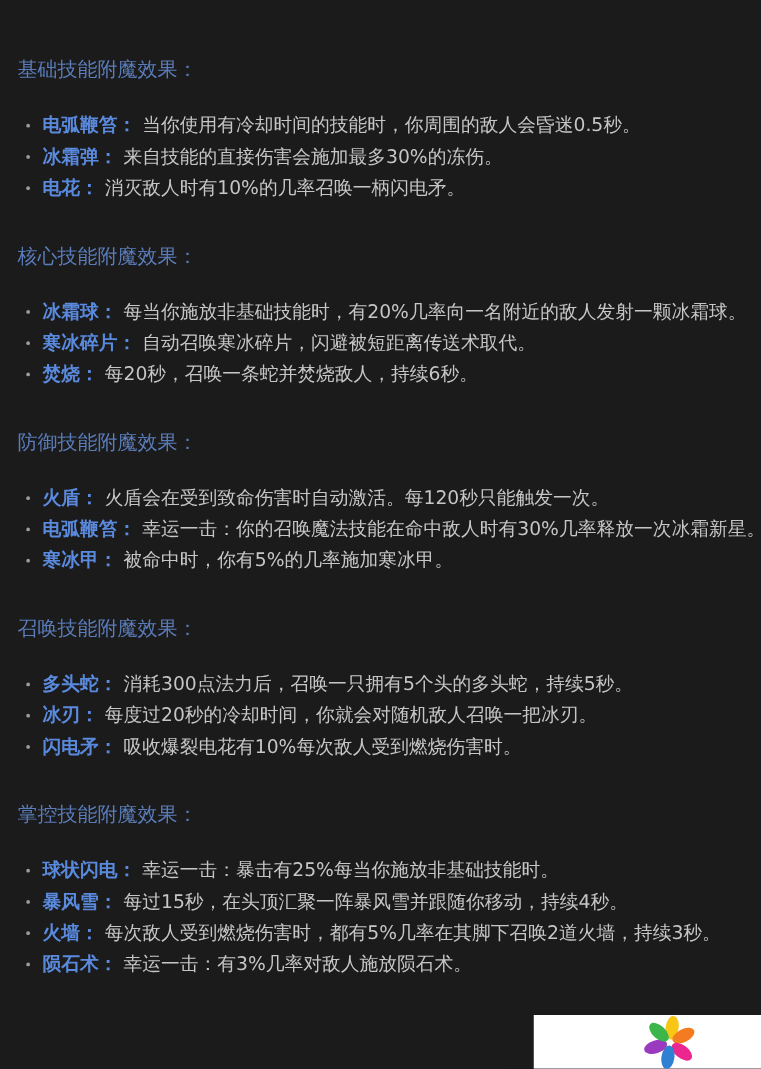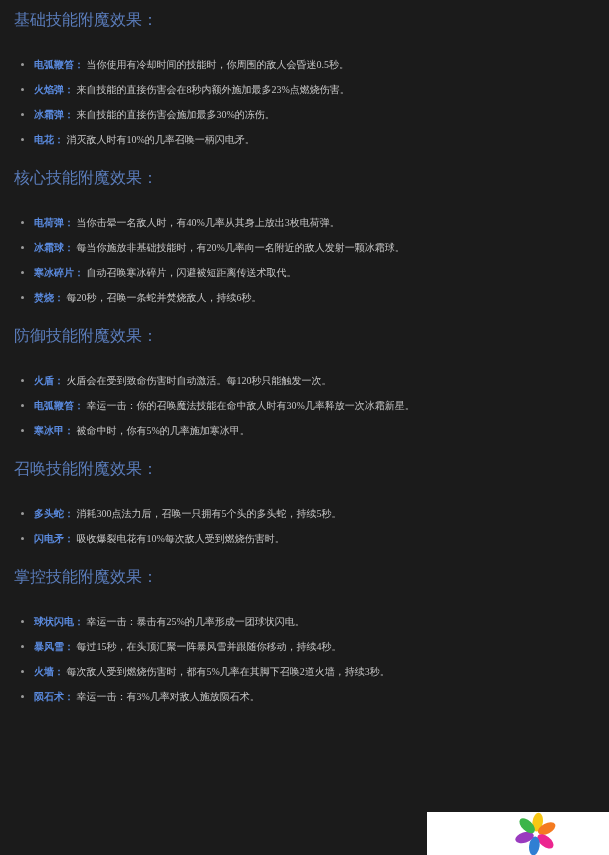--- a/index.html
+++ b/index.html
@@ -13,36 +13,35 @@
   }
   html,body{margin:0;padding:0;}
   body{
     width:609px;height:855px;
     background:var(--bg);
     position:relative;overflow:hidden;
     box-sizing:border-box;
     padding:10px 14px;
     font-family:"DejaVu Sans",sans-serif;
   }
-  .section{margin-bottom:20px;}
+  .section{margin-bottom:20px;margin-top:36px;}
   .section-title{
     font-size:16px;font-weight:400;
     color:var(--header);
     margin:0 0 27px;line-height:19px;
     white-space:nowrap;
   }
   ul.skill-list{list-style:none;margin:0;padding:0;}
   li.skill-item{
     position:relative;
     padding-left:20px;
     margin-bottom:8px;
-    font-size:10px;line-height:17px;
+    font-size:15px;line-height:17px;
     color:var(--desc);
     white-space:nowrap;
-    font-family:Liberation Serif, serif;
   }
   li.skill-item::before{
     content:"";
     position:absolute;left:7px;top:7px;
     width:3px;height:3px;border-radius:50%;
     background:var(--bullet);
   }
   .skill-name{font-weight:700;color:var(--skill);}
   .skill-desc{color:var(--desc);}
   .watermark{
@@ -63,53 +62,52 @@
   }
 </style>
 </head>
 <body>
 
 <main class="content">
     <section class="section">
       <h3 class="section-title">基础技能附魔效果：</h3>
       <ul class="skill-list">
         <li class="skill-item"><span class="skill-name">电弧鞭笞：</span><span class="skill-desc"> 当你使用有冷却时间的技能时，你周围的敌人会昏迷0.5秒。</span></li>
-        <li class="skill-item"><span class="skill-name">火焰弹：</span><span class="skill-desc"> 来自技能的直接伤害会在8秒内额外施加最多23%点燃烧伤害。</span></li>
         <li class="skill-item"><span class="skill-name">冰霜弹：</span><span class="skill-desc"> 来自技能的直接伤害会施加最多30%的冻伤。</span></li>
         <li class="skill-item"><span class="skill-name">电花：</span><span class="skill-desc"> 消灭敌人时有10%的几率召唤一柄闪电矛。</span></li>
       </ul>
     </section>
     <section class="section">
       <h3 class="section-title">核心技能附魔效果：</h3>
       <ul class="skill-list">
-        <li class="skill-item"><span class="skill-name">电荷弹：</span><span class="skill-desc"> 当你击晕一名敌人时，有40%几率从其身上放出3枚电荷弹。</span></li>
         <li class="skill-item"><span class="skill-name">冰霜球：</span><span class="skill-desc"> 每当你施放非基础技能时，有20%几率向一名附近的敌人发射一颗冰霜球。</span></li>
         <li class="skill-item"><span class="skill-name">寒冰碎片：</span><span class="skill-desc"> 自动召唤寒冰碎片，闪避被短距离传送术取代。</span></li>
         <li class="skill-item"><span class="skill-name">焚烧：</span><span class="skill-desc"> 每20秒，召唤一条蛇并焚烧敌人，持续6秒。</span></li>
       </ul>
     </section>
     <section class="section">
       <h3 class="section-title">防御技能附魔效果：</h3>
       <ul class="skill-list">
         <li class="skill-item"><span class="skill-name">火盾：</span><span class="skill-desc"> 火盾会在受到致命伤害时自动激活。每120秒只能触发一次。</span></li>
         <li class="skill-item"><span class="skill-name">电弧鞭笞：</span><span class="skill-desc"> 幸运一击：你的召唤魔法技能在命中敌人时有30%几率释放一次冰霜新星。</span></li>
         <li class="skill-item"><span class="skill-name">寒冰甲：</span><span class="skill-desc"> 被命中时，你有5%的几率施加寒冰甲。</span></li>
       </ul>
     </section>
     <section class="section">
       <h3 class="section-title">召唤技能附魔效果：</h3>
       <ul class="skill-list">
         <li class="skill-item"><span class="skill-name">多头蛇：</span><span class="skill-desc"> 消耗300点法力后，召唤一只拥有5个头的多头蛇，持续5秒。</span></li>
+        <li class="skill-item"><span class="skill-name">冰刃：</span><span class="skill-desc"> 每度过20秒的冷却时间，你就会对随机敌人召唤一把冰刃。</span></li>
         <li class="skill-item"><span class="skill-name">闪电矛：</span><span class="skill-desc"> 吸收爆裂电花有10%每次敌人受到燃烧伤害时。</span></li>
       </ul>
     </section>
     <section class="section">
       <h3 class="section-title">掌控技能附魔效果：</h3>
       <ul class="skill-list">
-        <li class="skill-item"><span class="skill-name">球状闪电：</span><span class="skill-desc"> 幸运一击：暴击有25%的几率形成一团球状闪电。</span></li>
+        <li class="skill-item"><span class="skill-name">球状闪电：</span><span class="skill-desc"> 幸运一击：暴击有25%每当你施放非基础技能时。</span></li>
         <li class="skill-item"><span class="skill-name">暴风雪：</span><span class="skill-desc"> 每过15秒，在头顶汇聚一阵暴风雪并跟随你移动，持续4秒。</span></li>
         <li class="skill-item"><span class="skill-name">火墙：</span><span class="skill-desc"> 每次敌人受到燃烧伤害时，都有5%几率在其脚下召唤2道火墙，持续3秒。</span></li>
         <li class="skill-item"><span class="skill-name">陨石术：</span><span class="skill-desc"> 幸运一击：有3%几率对敌人施放陨石术。</span></li>
       </ul>
     </section>
   </main>
 
 <div class="watermark">
   <svg class="wm-logo" viewBox="-22 -22 44 44" xmlns="http://www.w3.org/2000/svg">
       <ellipse cx="0" cy="-12" rx="5.2" ry="9.5" transform="rotate(8)" fill="#f8c715"></ellipse>

